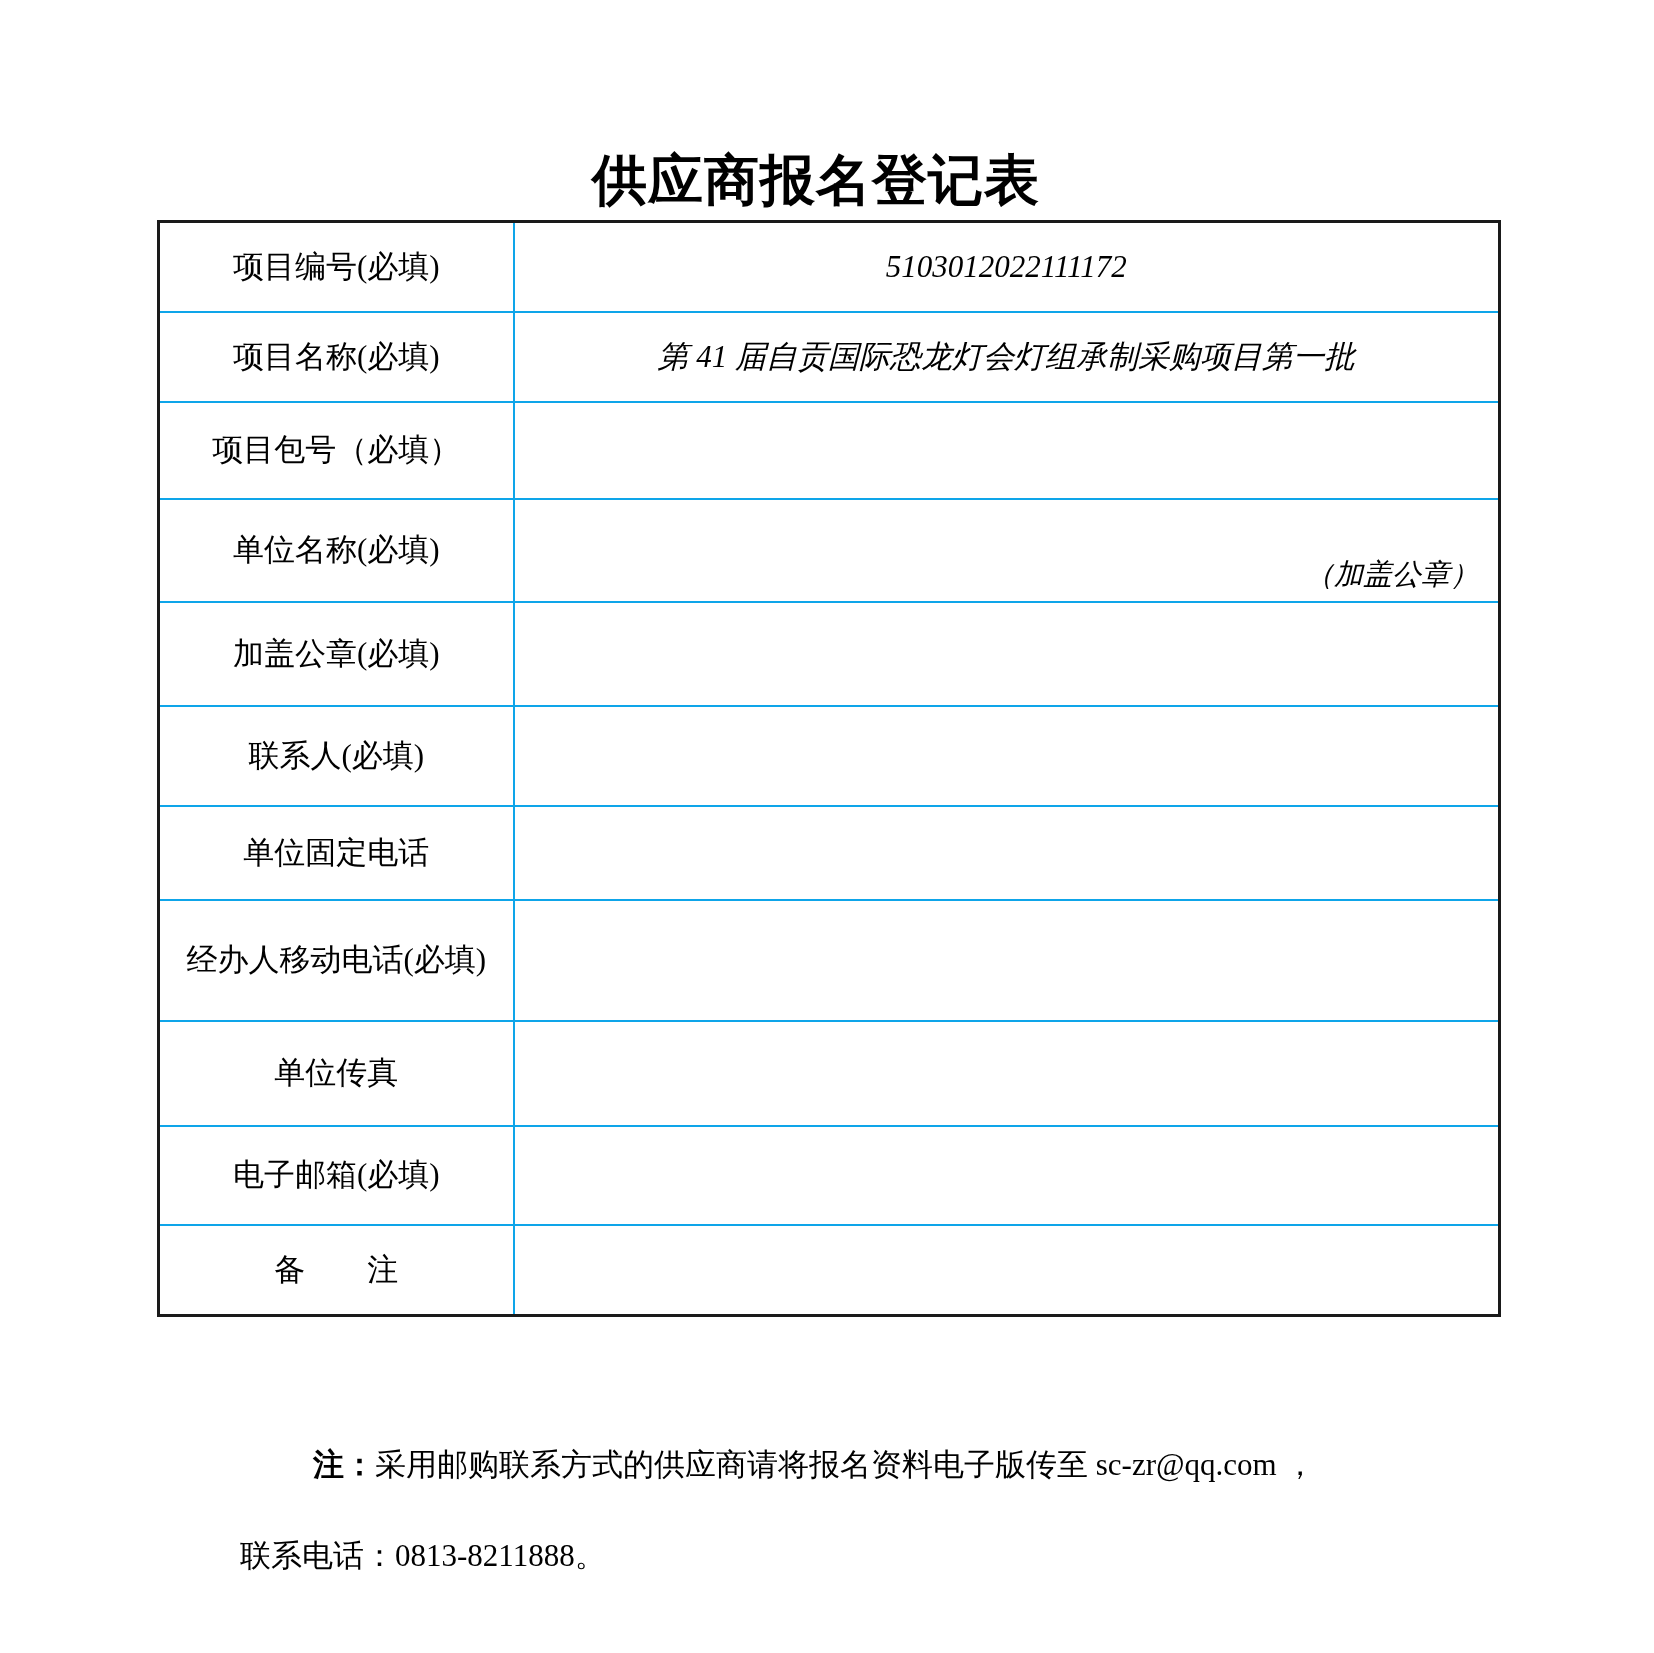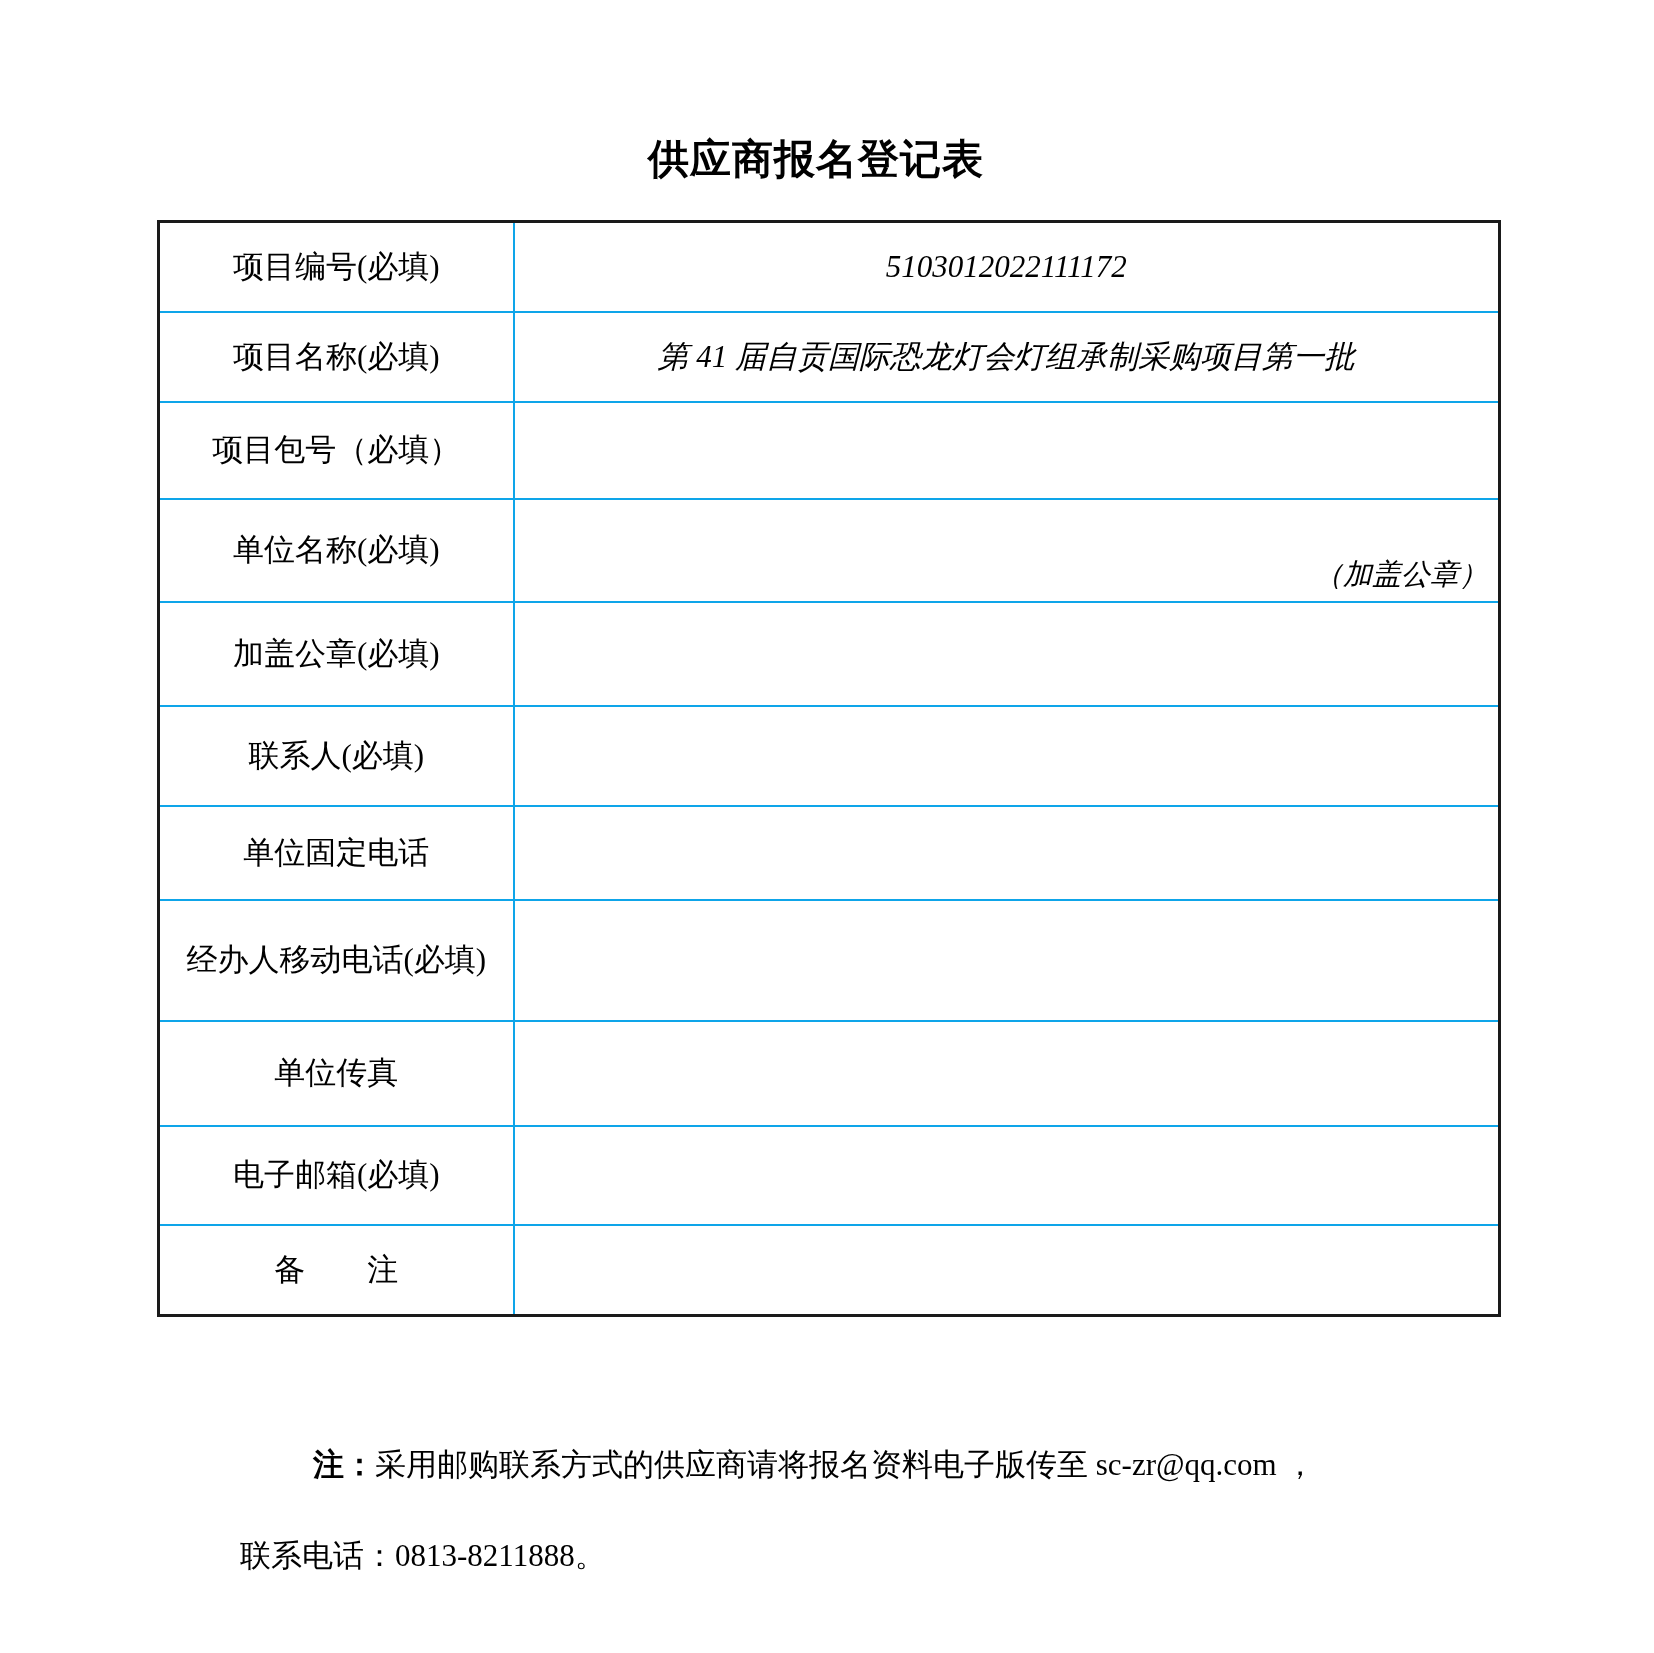--- a/index.html
+++ b/index.html
@@ -11,25 +11,25 @@
     position: relative;
     width: 1654px;
     height: 1653px;
     background: #ffffff;
     font-family: "Liberation Serif", "DejaVu Serif", serif;
     color: #000000;
     overflow: hidden;
   }
   .doc-title {
     position: absolute;
-    top: 132px;
+    top: 144px;
     left: 0;
     width: 1632px; 
     text-align: center;
-    font-size: 41px;
+    font-size: 55px;
     font-weight: bold;
     letter-spacing: 1px;
     white-space: pre;
   }
   table.reg-table {
     position: absolute;
     left: 157px;
     top: 220px;
     width: 1341px;
     border-collapse: collapse;
@@ -50,21 +50,21 @@
   }
   td.value-cell {
     text-align: center;
     padding-left: 8px;
     position: relative;
     white-space: pre-wrap;
     font-style: italic;
   }
   .seal-note {
     position: absolute;
-    right: 10px;
+    right: 19px;
     bottom: 6px;
     font-size: 29px;
     white-space: pre;
   }
   .footer-note {
     position: absolute;
     font-size: 31px;
     line-height: 38px;
     white-space: pre;
   }

